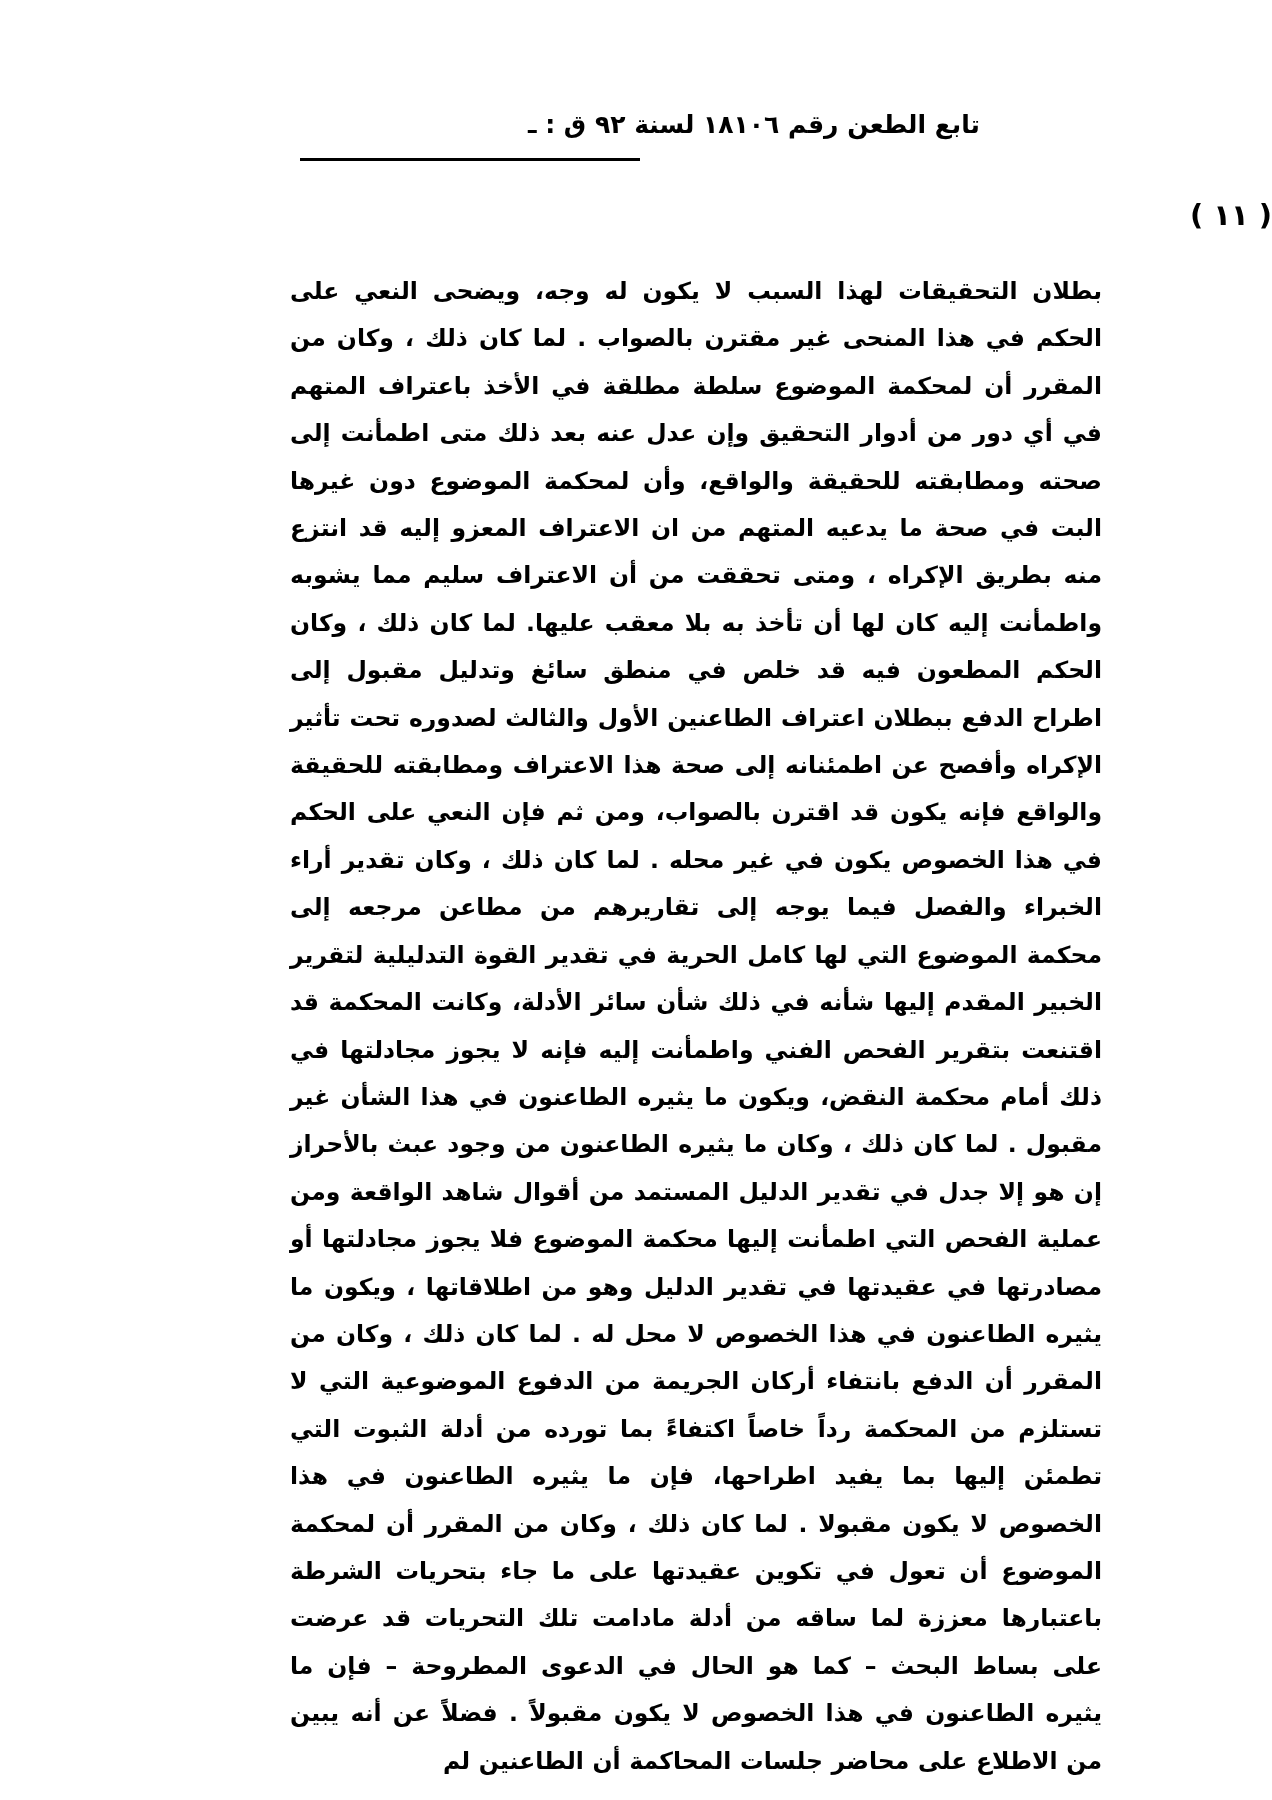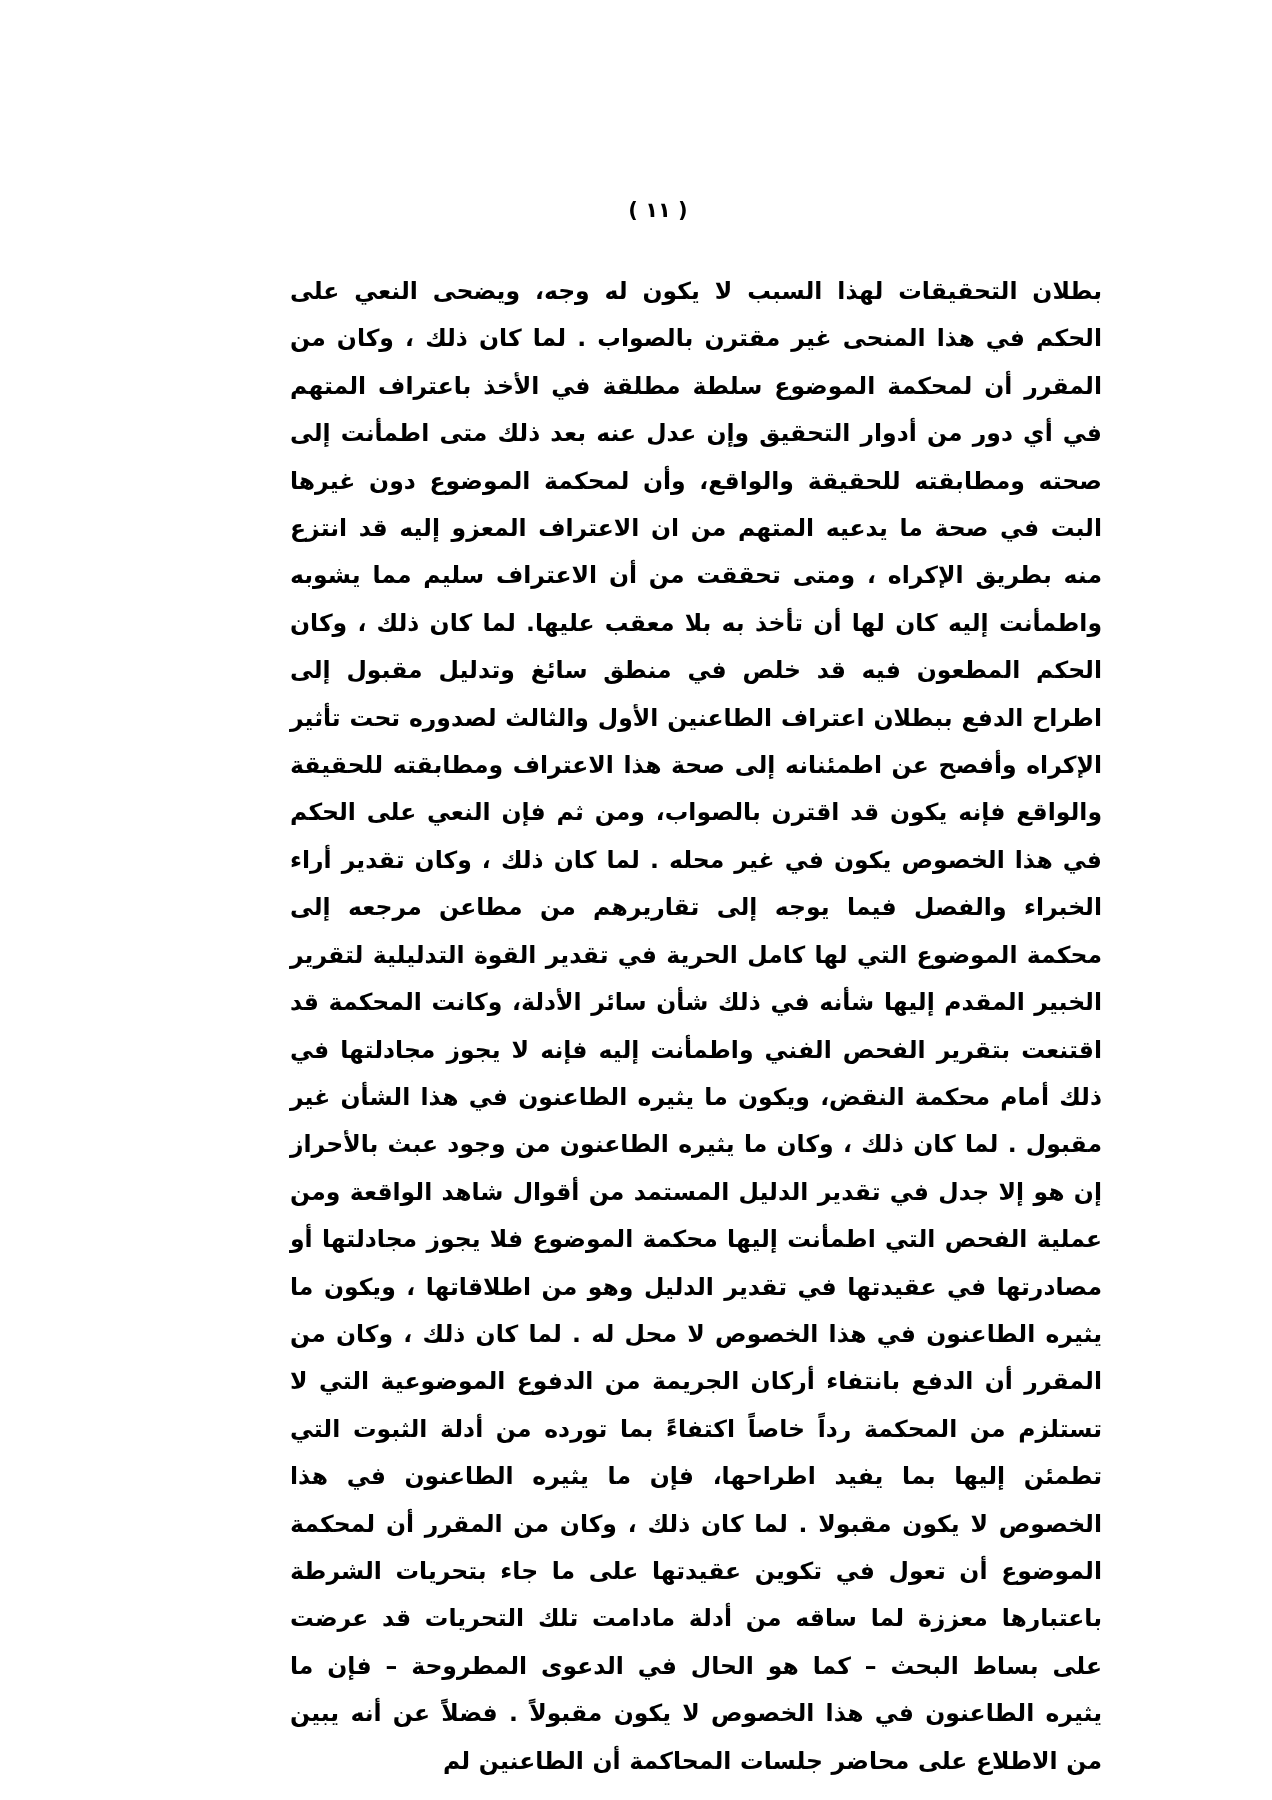--- a/index.html
+++ b/index.html
@@ -45,22 +45,21 @@
     width: 340px;
     height: 3px;
     background: #000000;
     float: left;
   }
   .page-number {
     position: absolute;
     top: 198px;
     left: 0;
     right: 0;
-    text-align: center;
-    font-size: 21px;
+    font-size: 29px;
     font-weight: bold;
     direction: rtl;
     unicode-bidi: embed;
     letter-spacing: 2px;
     margin-left: 44px;
   }
   .body-block {
     position: absolute;
     top: 268px;
     right: 170px;
@@ -79,20 +78,24 @@
     margin: 0;
     direction: rtl;
     unicode-bidi: embed;
   }
 </style>
 </head>
 <body>
 
 <div class="page">
 
+  <div class="header-block">
+    <div class="header-line">تابع الطعن رقم ١٨١٠٦ لسنة ٩٢ ق : ـ</div>
+    <div class="header-rule"></div>
+  </div>
 
   <div class="page-number">( ١١ )</div>
 
   <div class="body-block">
     <p class="body-paragraph">بطلان التحقيقات لهذا السبب لا يكون له وجه، ويضحى النعي على الحكم في هذا المنحى غير مقترن بالصواب . لما كان ذلك ، وكان من المقرر أن لمحكمة الموضوع سلطة مطلقة في الأخذ باعتراف المتهم في أي دور من أدوار التحقيق وإن عدل عنه بعد ذلك متى اطمأنت إلى صحته ومطابقته للحقيقة والواقع، وأن لمحكمة الموضوع دون غيرها البت في صحة ما يدعيه المتهم من ان الاعتراف المعزو إليه قد انتزع منه بطريق الإكراه ، ومتى تحققت من أن الاعتراف سليم مما يشوبه واطمأنت إليه كان لها أن تأخذ به بلا معقب عليها. لما كان ذلك ، وكان الحكم المطعون فيه قد خلص في منطق سائغ وتدليل مقبول إلى اطراح الدفع ببطلان اعتراف الطاعنين الأول والثالث لصدوره تحت تأثير الإكراه وأفصح عن اطمئنانه إلى صحة هذا الاعتراف ومطابقته للحقيقة والواقع فإنه يكون قد اقترن بالصواب، ومن ثم فإن النعي على الحكم في هذا الخصوص يكون في غير محله . لما كان ذلك ، وكان تقدير أراء الخبراء والفصل فيما يوجه إلى تقاريرهم من مطاعن مرجعه إلى محكمة الموضوع التي لها كامل الحرية في تقدير القوة التدليلية لتقرير الخبير المقدم إليها شأنه في ذلك شأن سائر الأدلة،  وكانت المحكمة قد اقتنعت بتقرير الفحص الفني واطمأنت إليه فإنه لا يجوز مجادلتها في ذلك أمام محكمة النقض، ويكون ما يثيره الطاعنون في هذا الشأن غير مقبول . لما كان ذلك ، وكان ما يثيره الطاعنون من وجود عبث بالأحراز إن هو إلا جدل في تقدير الدليل المستمد من أقوال شاهد الواقعة ومن عملية الفحص التي اطمأنت إليها محكمة الموضوع فلا يجوز مجادلتها أو مصادرتها في عقيدتها في تقدير الدليل وهو من اطلاقاتها ، ويكون ما يثيره الطاعنون في هذا الخصوص لا محل له . لما كان ذلك ، وكان من المقرر أن الدفع بانتفاء أركان الجريمة من الدفوع الموضوعية التي لا تستلزم من المحكمة رداً خاصاً اكتفاءً بما تورده من أدلة الثبوت التي تطمئن إليها بما يفيد اطراحها، فإن ما يثيره الطاعنون في هذا الخصوص لا يكون مقبولا . لما كان ذلك ، وكان من المقرر أن لمحكمة الموضوع أن تعول في تكوين عقيدتها على ما جاء بتحريات الشرطة باعتبارها معززة لما ساقه من أدلة مادامت تلك التحريات قد عرضت على بساط البحث – كما هو الحال في الدعوى المطروحة – فإن ما يثيره الطاعنون في هذا الخصوص لا يكون مقبولاً . فضلاً عن أنه يبين من الاطلاع على محاضر جلسات المحاكمة أن الطاعنين لم</p>
   </div>
 
 </div>
 
 </body></html>

